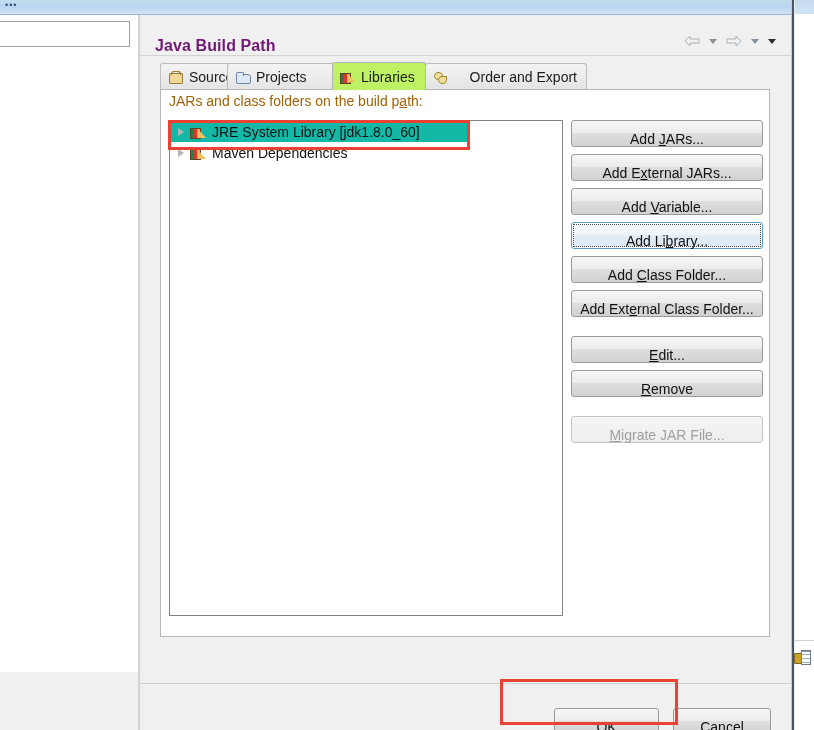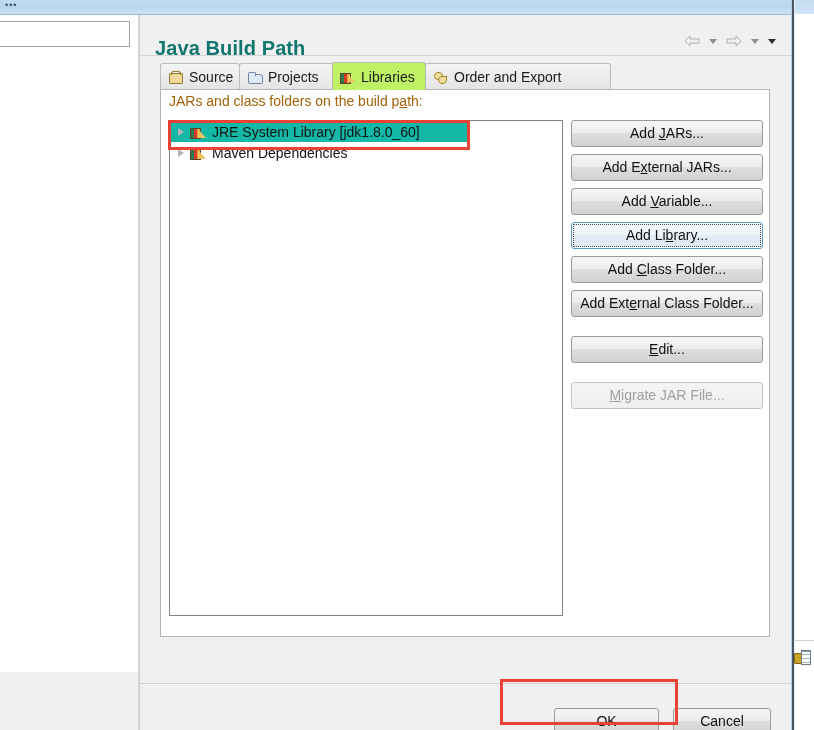--- a/index.html
+++ b/index.html
@@ -80,23 +80,23 @@
     position: absolute;
     left: 0; top: 0;
     width: 651px; height: 41px;
     background: #f0f0f0;
     border-bottom: 1px solid #d4d4d4;
     box-sizing: border-box;
   }
   .dialog-title {
     position: absolute;
     left: 15px; top: 22px;
-    font-size: 20px;
+    font-size: 16px;
     font-weight: bold;
-    color: #0f766e;
+    color: #701a75;
     letter-spacing: 0.1px;
     white-space: nowrap;
   }
 
   
   .nav-group {
     position: absolute;
     right: 12px; top: 16px;
     display: flex;
     align-items: center;
@@ -324,21 +324,21 @@
     margin-bottom: 7px;
     font-size: 14px;
     color: #111111;
     background: linear-gradient(to bottom, #f6f6f6 0%, #ececec 48%, #dedede 50%, #d2d2d2 100%);
     border: 1px solid #9a9a9a;
     border-radius: 3px;
     text-align: center;
     line-height: 25px;
     white-space: nowrap;
     font-family: "Liberation Sans", sans-serif;
-    padding: 0;
+    padding: 6px;
   }
   .btn u { text-decoration: underline; }
   .btn.focused {
     border: 1px solid #5a9bc4;
     background: linear-gradient(to bottom, #f7f9fb 0%, #eef4f9 48%, #e2ecf5 50%, #dce8f4 100%);
     box-shadow: inset 0 0 0 1px #ffffff;
     outline: 1px dotted #4b4b4b;
     outline-offset: -3px;
   }
   .btn.disabled {
@@ -486,29 +486,29 @@
           <span class="caret-glyph dark"></span>
         </div>
       </div>
     </div>
 
     <div class="tabstrip">
       <div class="tab" style="left:0px;width:80px;">
         <span class="tab-icon ic-source"></span>
         <span>Source</span>
       </div>
-      <div class="tab" style="left:79px;width:114px;">
+      <div class="tab" style="left:67px;width:114px;">
         <span class="tab-icon ic-projects"></span>
         <span>Projects</span>
       </div>
       <div class="tab active" style="left:172px;width:94px;">
         <span class="tab-icon ic-libraries"></span>
         <span>Libraries</span>
       </div>
-      <div class="tab" style="left:265px;width:186px;">
+      <div class="tab" style="left:265px;width:162px;justify-content:space-between;">
         <span class="tab-icon ic-order"></span>
         <span>Order and Export</span>
       </div>
     </div>
 
     <div class="content-panel">
 
       <div class="panel-label">
         <span>JARs and class folders on the build p<u>a</u>th:</span>
       </div>
@@ -528,20 +528,21 @@
 
       <div class="btn-col">
         <button class="btn">Add <u>J</u>ARs...</button>
         <button class="btn">Add E<u>x</u>ternal JARs...</button>
         <button class="btn">Add <u>V</u>ariable...</button>
         <button class="btn focused">Add Li<u>b</u>rary...</button>
         <button class="btn">Add <u>C</u>lass Folder...</button>
         <button class="btn">Add Ext<u>e</u>rnal Class Folder...</button>
         <div class="btn-gap"></div>
         <button class="btn"><u>E</u>dit...</button>
+        <button class="btn"><u>R</u>emove</button>
         <div class="btn-gap"></div>
         <button class="btn disabled"><u>M</u>igrate JAR File...</button>
       </div>
     </div>
 
 
     <div class="dialog-sep"></div>
 
     <div class="footer">
       <button class="btn btn-ok">OK</button>

